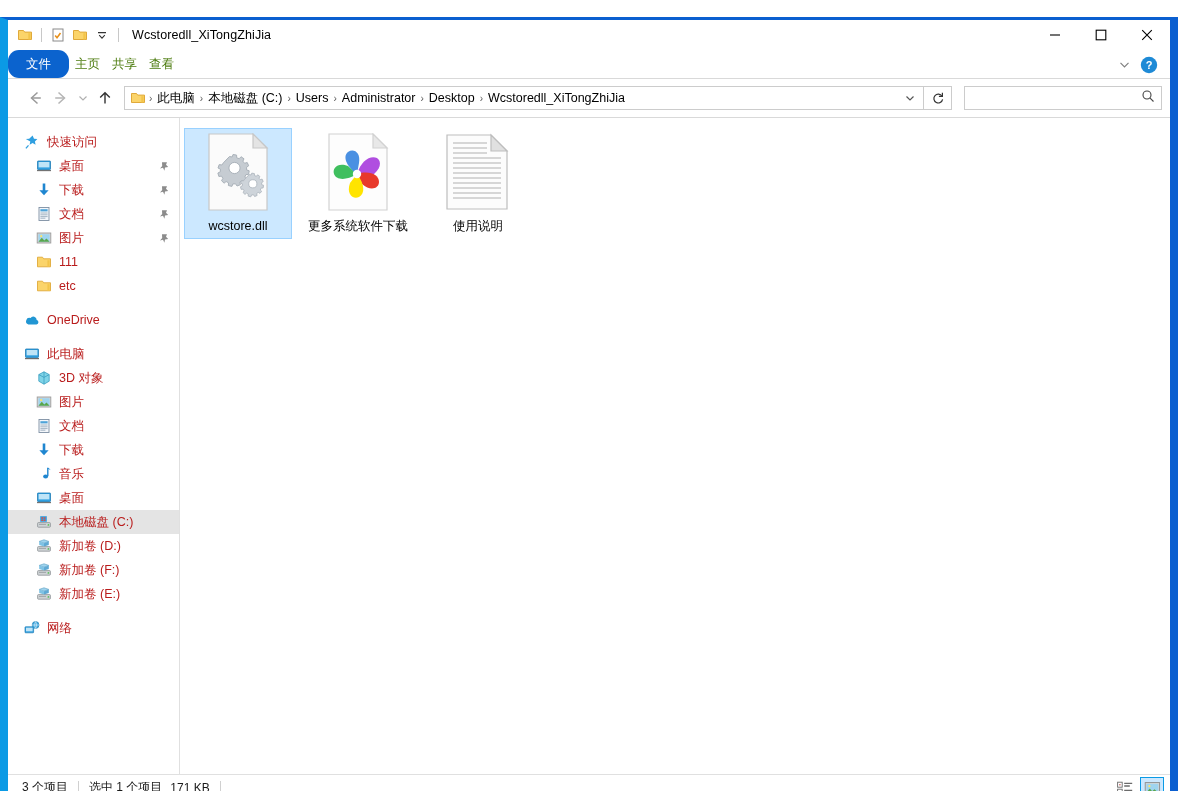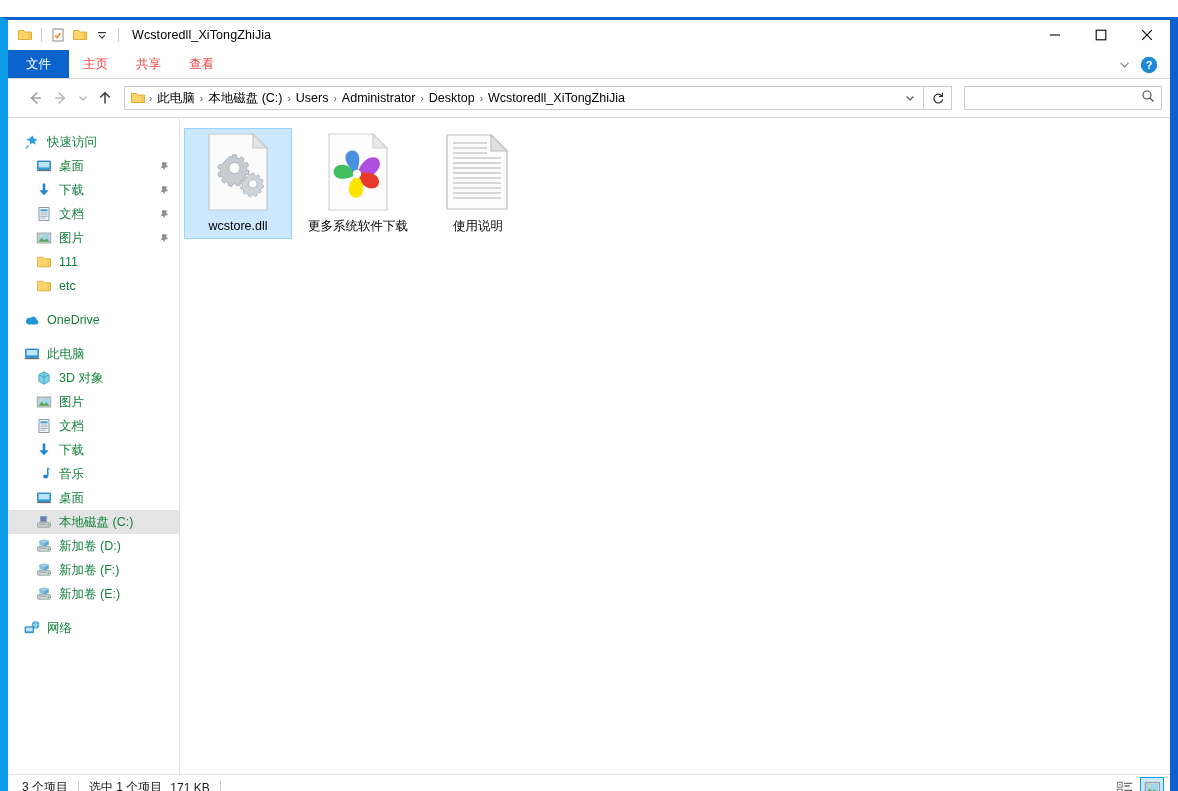--- a/index.html
+++ b/index.html
@@ -55,27 +55,28 @@
   
   #ribbon {
     height: 29px; min-height: 29px;
     background: #ffffff;
     display: flex; align-items: stretch;
     position: relative;
     border-bottom: 1px solid #d9d9d9;
   }
   .tab {
     display: flex; align-items: center; justify-content: center;
-    padding: 0 14px;
-    font-size: 12.5px; color: #ef4444;
+    padding: 0 6px;
+    font-size: 12.5px; color: #4d7c0f;
     cursor: default; white-space: nowrap;
   }
   .tab.file {
     background: #0b63ce; color: #ffffff;
     padding: 0 18px;
+    border-radius: 11px;
   }
   .ribbon-right {
     position: absolute; right: 4px; top: 0; height: 29px;
     display: flex; align-items: center; gap: 2px;
   }
   .chev-btn { width: 24px; height: 24px; display:flex; align-items:center; justify-content:center; }
   .help-btn { width: 22px; height: 22px; display:flex; align-items:center; justify-content:center; margin-right: 6px;}
 
   
   #addrrow {
@@ -131,21 +132,21 @@
   }
   #sidebar {
     width: 172px; min-width: 172px;
     background: #ffffff;
     border-right: 1px solid #e0e0e0;
     padding-top: 12px;
     overflow: hidden;
   }
   .tree-row {
     height: 24px; display: flex; align-items: center;
-    font-size: 12.5px; color: #15803d;
+    font-size: 12.5px; color: #b91c1c;
     padding-right: 8px; white-space: nowrap;
   }
   .tree-row.selected { background: #e4e4e4; }
   .tree-row .ic {
     width: 16px; height: 16px; flex: 0 0 16px;
     display: flex; align-items: center; justify-content: center;
     margin-right: 7px;
   }
   .tree-row .lbl { flex: 1 1 auto; overflow: hidden; text-overflow: ellipsis; }
   .tree-row .pin { width: 14px; flex: 0 0 14px; display:flex; align-items:center; justify-content:center; }

